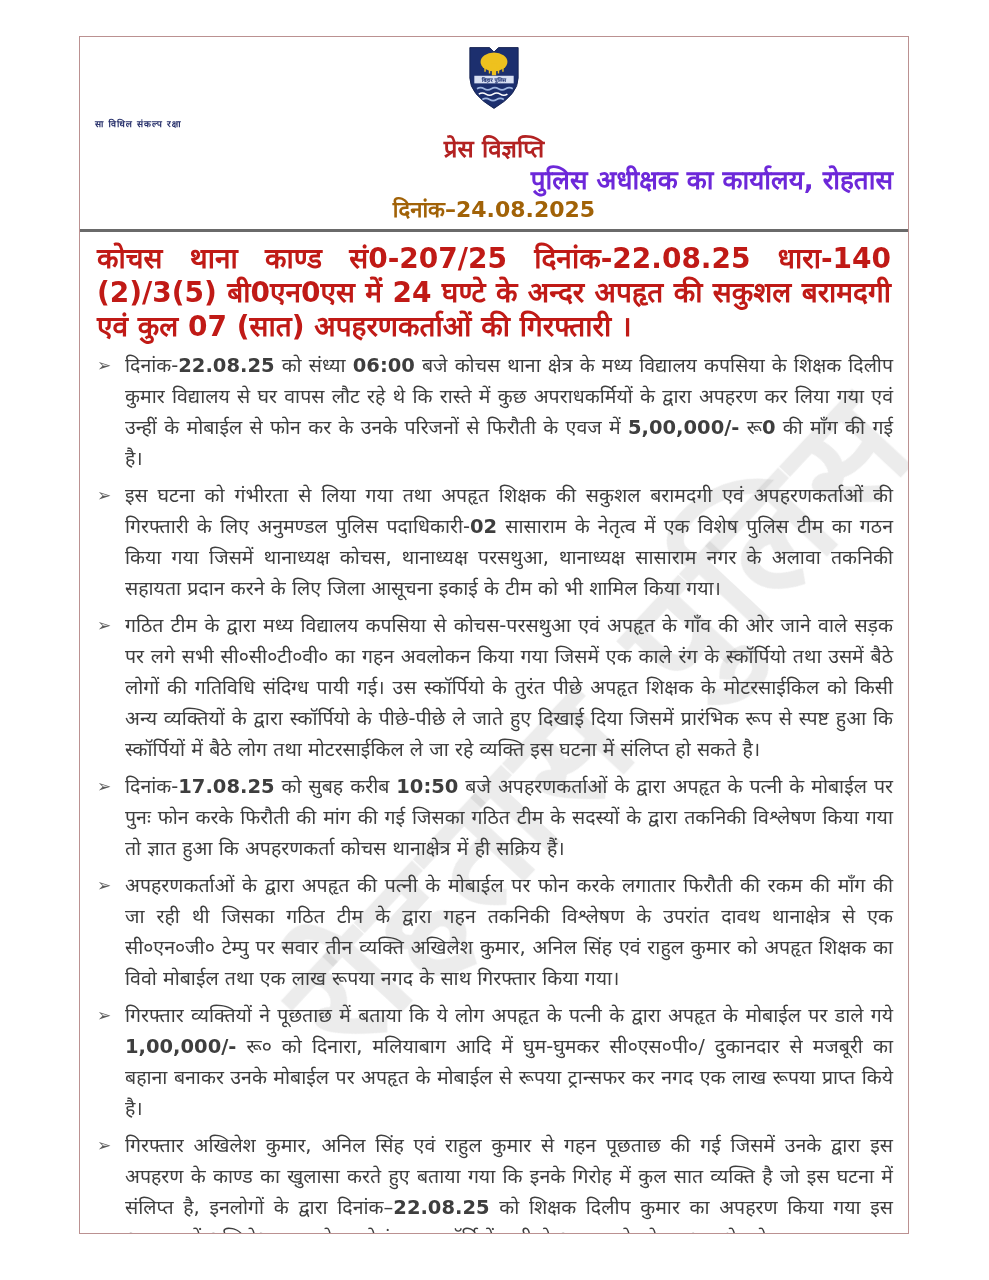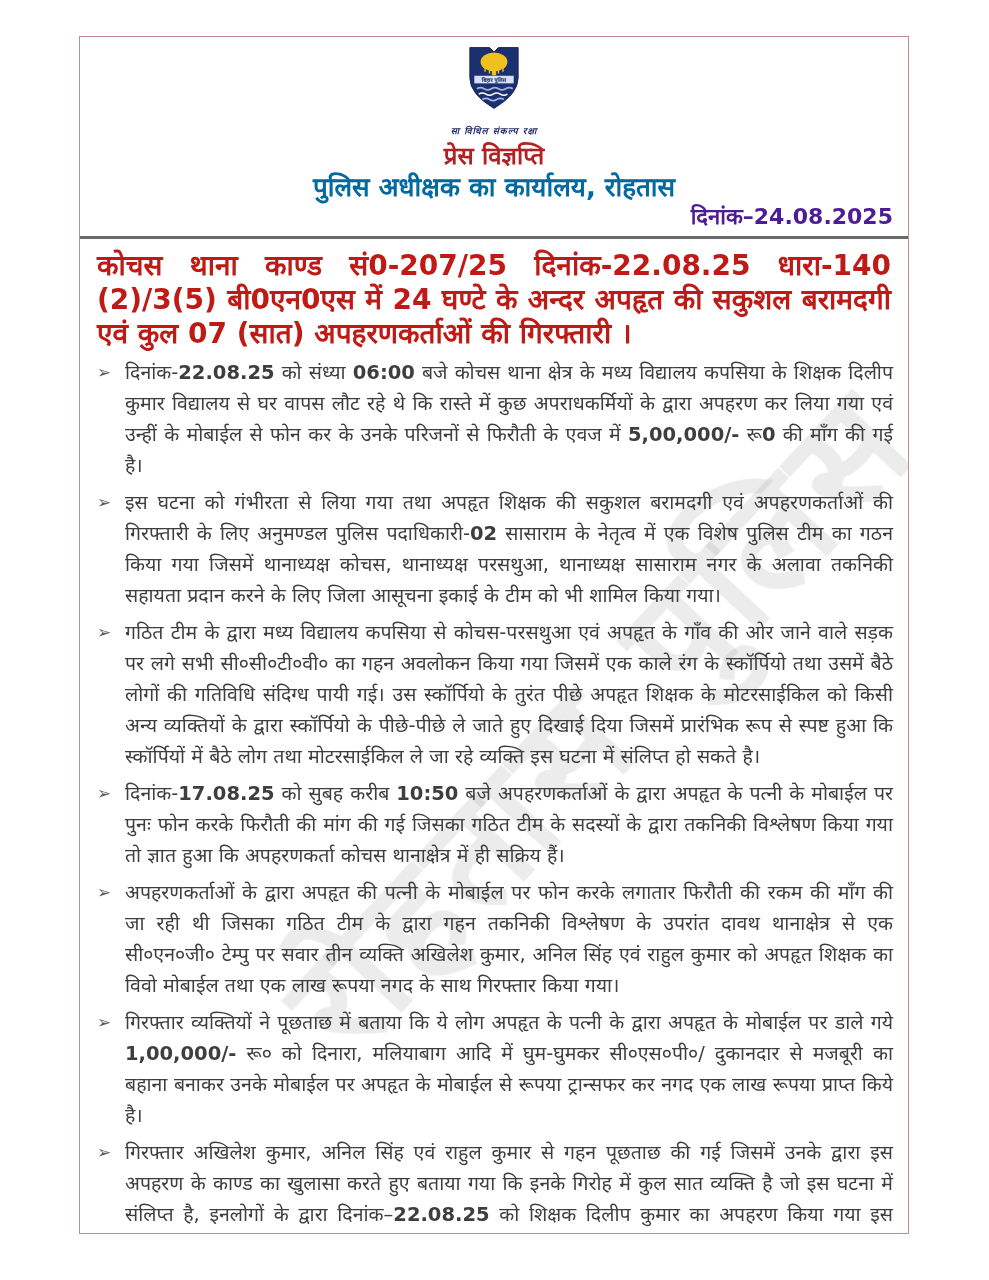--- a/index.html
+++ b/index.html
@@ -31,35 +31,35 @@
     color: rgba(110, 110, 110, 0.13);
     letter-spacing: 8px;
     z-index: 0; pointer-events: none;
     filter: blur(0.6px);
   }
 
   
   .logo-wrap { text-align: center; margin-top: 2px; }
   .logo-wrap svg { display: inline-block; }
   .logo-caption {
-    text-align: center; font-size: 9px; font-weight: bold;
+    text-align: left; font-size: 9px; font-weight: bold;
     color: #27306b; filter: blur(0.5px);
-    margin-top: 8px; letter-spacing: 1px; font-style: italic;
+    margin-top: 1px; letter-spacing: 1px;
   }
   .t-press {
     text-align: center; font-size: 24px; font-weight: bold;
     color: #b32222; line-height: 30px; margin-top: 4px;
   }
   .t-office {
-    text-align: center; font-size: 26px; font-weight: bold;
-    color: #0369a1; line-height: 32px;
+    text-align: right; font-size: 26px; font-weight: bold;
+    color: #6d28d9; line-height: 32px;
   }
   .t-date {
-    text-align: right; font-size: 22px; font-weight: bold;
-    color: #4c1d95; line-height: 28px;
+    text-align: center; font-size: 22px; font-weight: bold;
+    color: #a16207; line-height: 28px;
   }
   .rule {
     border: none; border-top: 3px solid #6a6a6a;
     margin: 5px -27px 0 -27px;
   }
 
   
   .subject {
     margin: 10px 2px 4px 2px;
     font-size: 28px; font-weight: bold; color: #c01a16;

